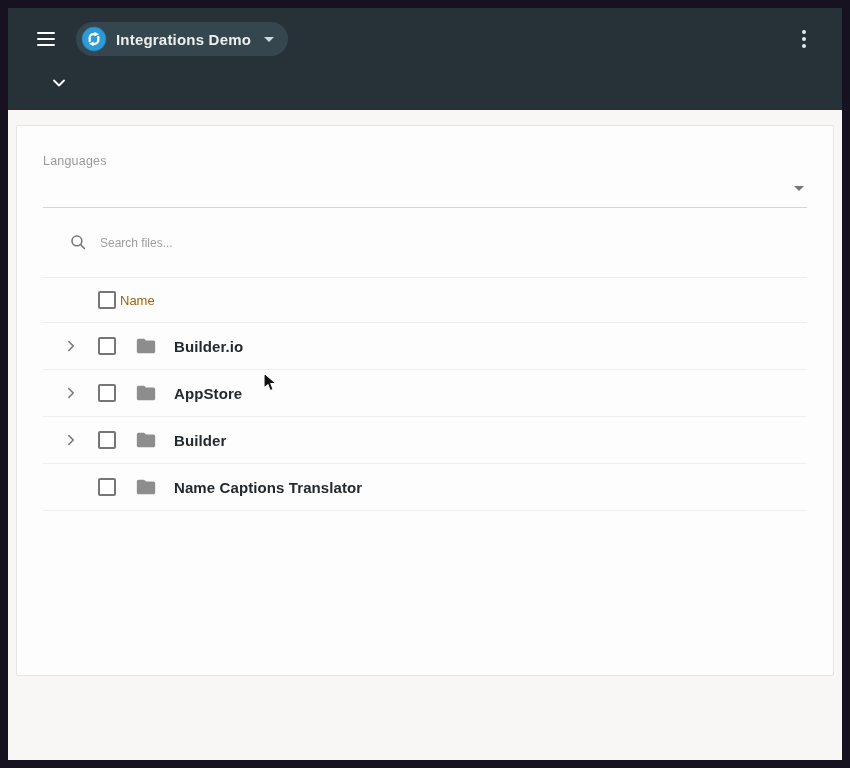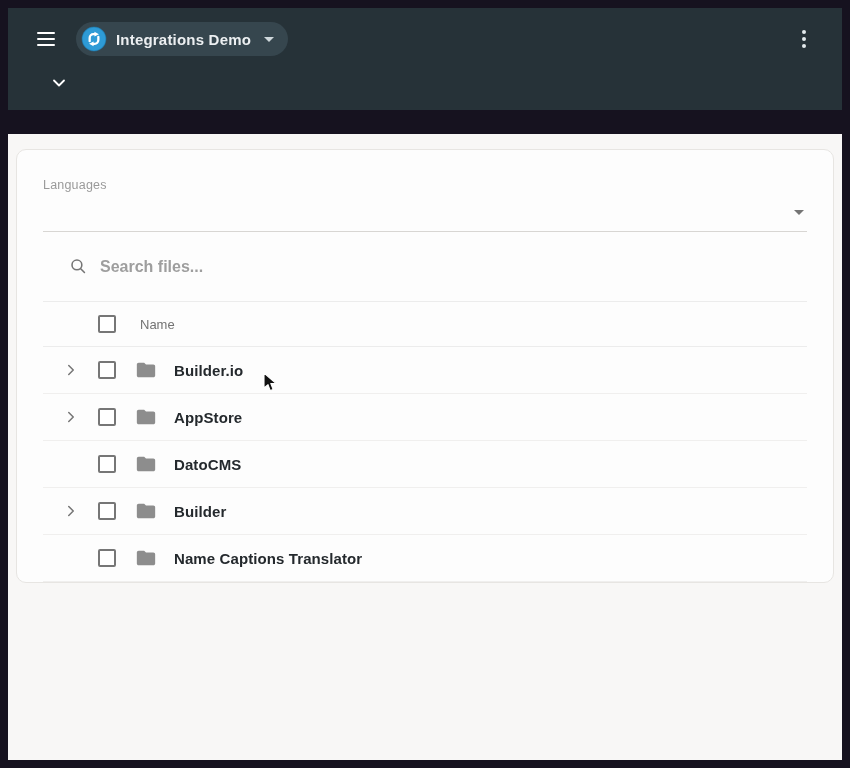--- a/index.html
+++ b/index.html
@@ -2,21 +2,21 @@
 <html><head>
 <meta charset="utf-8">
 <style>
   * { margin:0; padding:0; box-sizing:border-box; }
   html,body { width:850px; height:768px; }
   body {
     position:relative; overflow:hidden;
     background:#16121f;
     font-family:"Liberation Sans","DejaVu Sans",sans-serif;
   }
-  .app { position:absolute; left:8px; top:8px; right:8px; bottom:8px; display:flex; flex-direction:column;gap:24px; }
+  .app { position:absolute; left:8px; top:8px; right:8px; bottom:8px; display:flex; flex-direction:column; }
 
   
   .header { background:#263238; height:102px; flex:none; padding:0 16px; }
   .header-row1 { height:62px; display:flex; align-items:center; }
   .icon-btn { background:none; border:none; cursor:pointer; display:flex; align-items:center; justify-content:center; }
   .hamburger { width:24px; height:24px; margin-left:10px; flex-direction:column; gap:4px; }
   .hamburger i { display:block; width:18px; height:2px; background:#fff; border-radius:1px; }
   .project-pill {
     margin-left:18px; height:34px; border-radius:17px; background:#36464e;
     display:flex; align-items:center; gap:9px; padding:0 14px 0 5px;
@@ -25,36 +25,36 @@
   .logo-circle { width:26px; height:26px; flex:none; }
   .pill-label { color:#eceff1; font-size:15px; font-weight:600; letter-spacing:.2px; }
   .caret-down { width:0; height:0; border-left:5px solid transparent; border-right:5px solid transparent; border-top:5px solid #cfd8dc; margin-left:4px; }
   .kebab { margin-left:auto; margin-right:10px; width:24px; height:30px; flex-direction:column; gap:3px; }
   .kebab i { width:4px; height:4px; border-radius:50%; background:#e3eaed; display:block; }
   .header-row2 { height:40px; display:flex; align-items:flex-start; }
   .collapse-btn { margin-left:22px; width:26px; height:26px; }
 
   
   .main { flex:1; background:#f8f7f6; padding:15px 8px 0; position:relative; }
-  .card { background:#fdfdfd; border:1px solid #e7e5e2; border-radius:10px; height:434px; overflow:hidden; }
+  .card { background:#fdfdfd; border:1px solid #e7e5e2; border-radius:2px; height:551px; overflow:hidden; }
 
   .languages-section { margin:0 26px; height:82px; padding-top:28px; border-bottom:1px solid #d8d6d3; position:relative; }
   .languages-label { font-size:12.5px; color:#9a9a9a; letter-spacing:.2px; }
   .select-caret { position:absolute; right:3px; bottom:16px; width:0; height:0;
     border-left:5px solid transparent; border-right:5px solid transparent; border-top:5px solid #757575; cursor:pointer; }
 
   .search-section { margin:0 26px; height:70px; display:flex; align-items:center; padding-left:26px; gap:12px; border-bottom:1px solid #ececec; }
-  .search-input { border:none; outline:none; background:transparent; flex:1; font-size:16px; color:#333;
-    font-family:"Liberation Sans","DejaVu Sans",sans-serif;font-weight:bold; }
+  .search-input { border:none; outline:none; background:transparent; flex:1; font-size:12px; color:#333;
+    font-family:"Liberation Sans","DejaVu Sans",sans-serif; }
   .search-input::placeholder { color:#9e9e9e; opacity:1; }
 
   .table-header-row { margin:0 26px; height:45px; display:flex; align-items:center; border-bottom:1px solid #ececec; }
   .checkbox { width:18px; height:18px; border:2px solid #767676; border-radius:2px; background:#fff; flex:none; cursor:pointer; }
   .table-header-row .checkbox { margin-left:55px; }
-  .col-name { margin-left:24px; font-size:13px; color:#737373; }
+  .col-name { margin-left:4px; font-size:13px; color:#a16207; }
 
   .tree-row { margin:0 26px; height:47px; display:flex; align-items:center; border-bottom:1px solid #f0efee; cursor:pointer; }
   .expand-slot { width:24px; height:24px; margin-left:16px; flex:none; display:flex; align-items:center; justify-content:center; cursor:pointer; }
   .tree-row .checkbox { margin-left:15px; }
   .type-icon { width:22px; height:22px; margin-left:19px; flex:none; display:flex; align-items:center; justify-content:center; }
   .row-name { margin-left:17px; font-size:15px; font-weight:600; color:#24292d; letter-spacing:.1px; }
   .hidden-icon { visibility:hidden; }
 
   .download-btn {
     margin:23px 0 0 9px; height:36px; padding:0 17px;
@@ -154,35 +154,20 @@
     <span class="checkbox"></span>
     <span class="type-icon">
       <svg viewBox="0 0 24 24" width="22" height="22">
         <path d="M10 4H4c-1.1 0-2 .9-2 2v12c0 1.1.9 2 2 2h16c1.1 0 2-.9 2-2V8c0-1.1-.9-2-2-2h-8l-2-2z" fill="#8d8d8d"></path>
       </svg>
 
     </span>
     <span class="row-name">AppStore</span>
   </div>
 
-  <div class="tree-row">
-    <span class="expand-slot hidden-icon">
-      <svg viewBox="0 0 24 24" width="18" height="18">
-        <polyline points="9,6 15,12 9,18" fill="none" stroke="#757575" stroke-width="2" stroke-linecap="round" stroke-linejoin="round"></polyline>
-      </svg>
-    </span>
-    <span class="checkbox"></span>
-    <span class="type-icon">
-      <svg viewBox="0 0 24 24" width="22" height="22">
-        <path d="M10 4H4c-1.1 0-2 .9-2 2v12c0 1.1.9 2 2 2h16c1.1 0 2-.9 2-2V8c0-1.1-.9-2-2-2h-8l-2-2z" fill="#8d8d8d"></path>
-      </svg>
-
-    </span>
-    <span class="row-name">DatoCMS</span>
-  </div>
 
 
   <div class="tree-row">
     <span class="expand-slot">
       <svg viewBox="0 0 24 24" width="18" height="18">
         <polyline points="9,6 15,12 9,18" fill="none" stroke="#757575" stroke-width="2" stroke-linecap="round" stroke-linejoin="round"></polyline>
       </svg>
     </span>
     <span class="checkbox"></span>
     <span class="type-icon">

